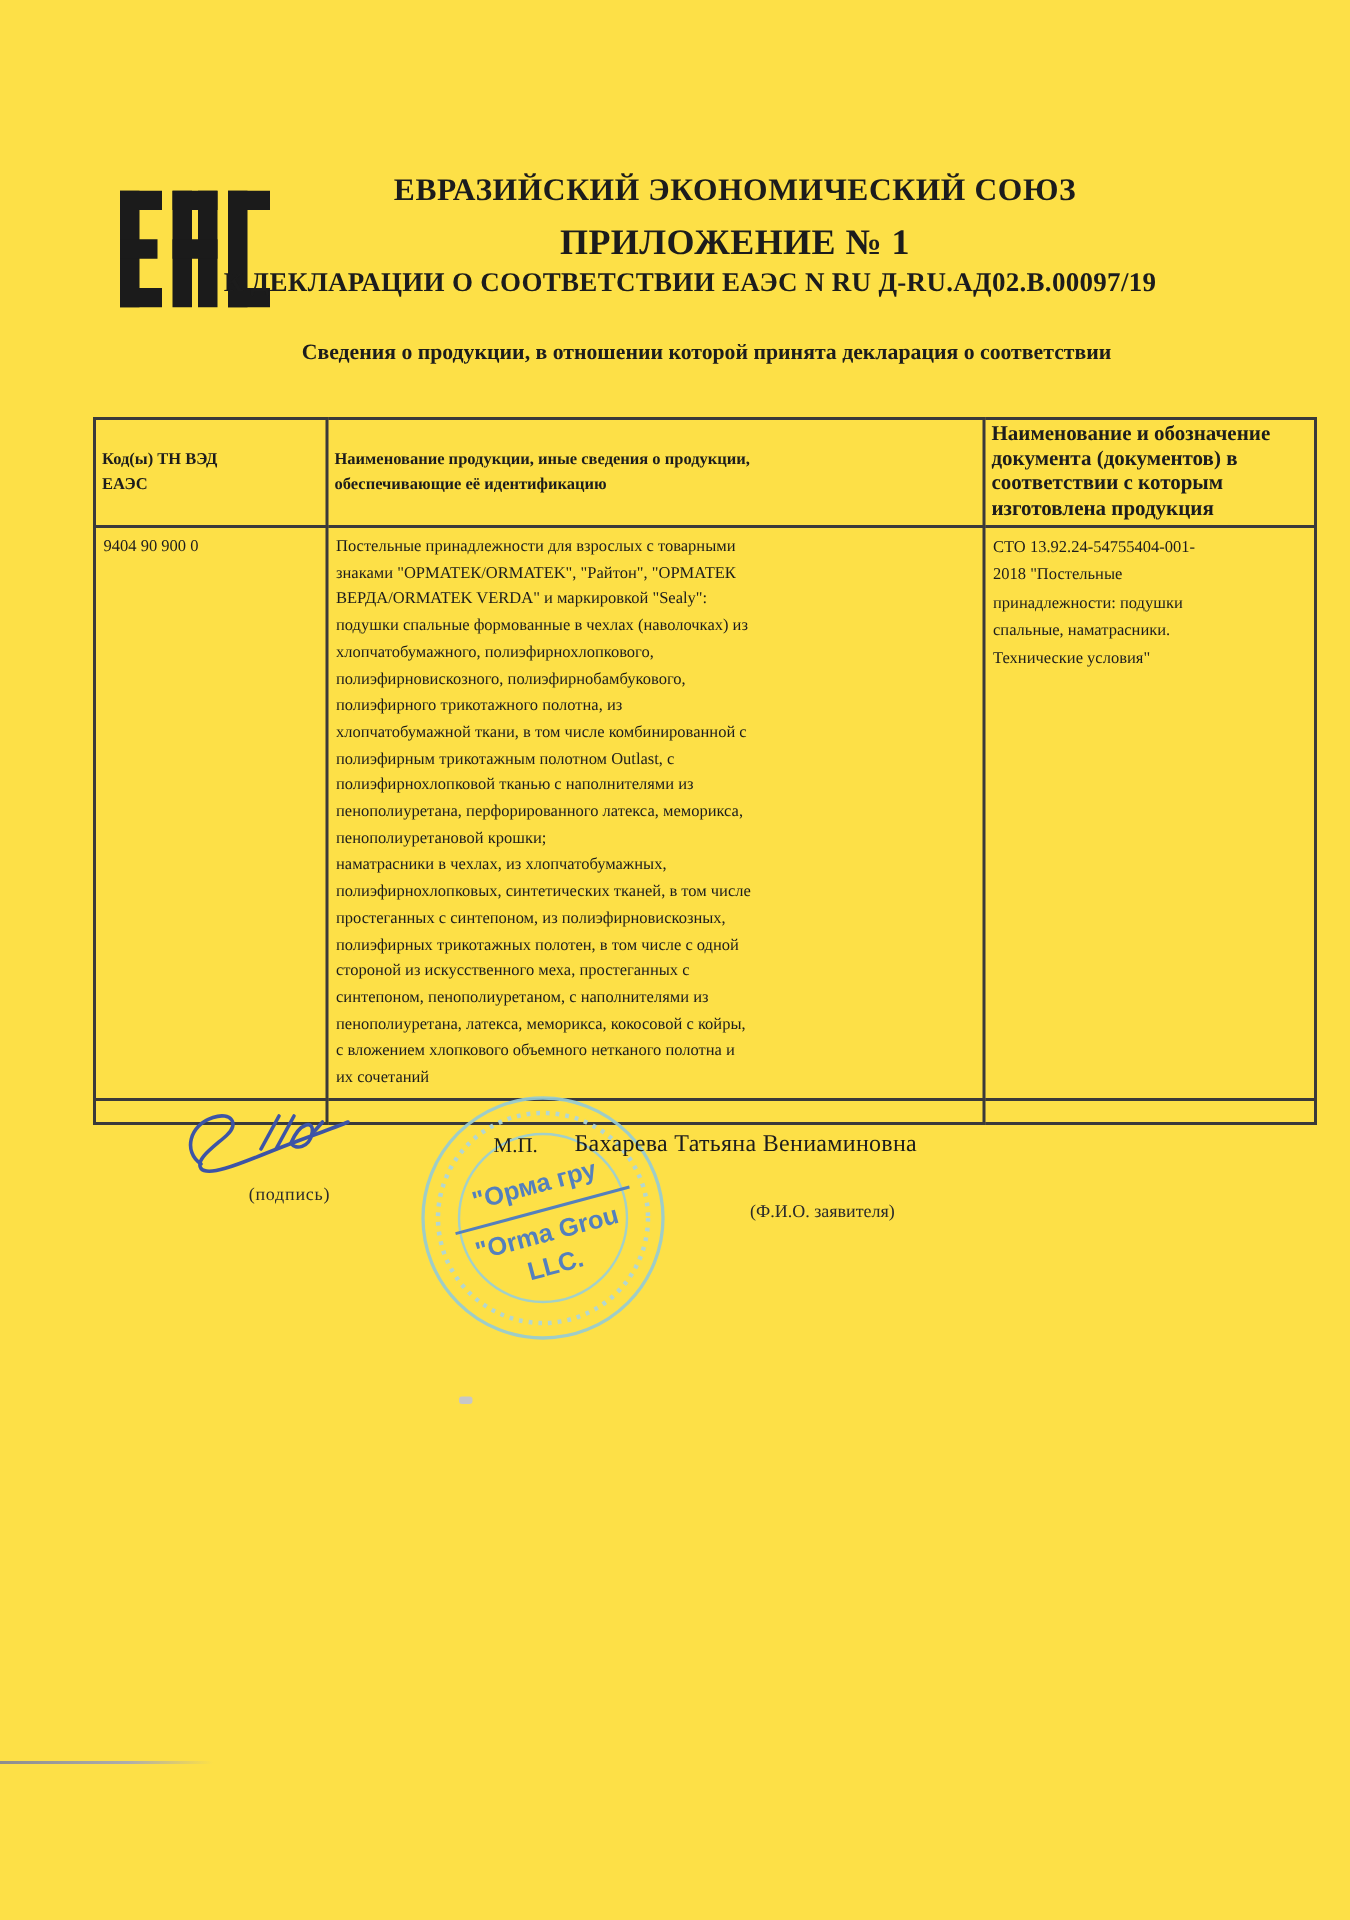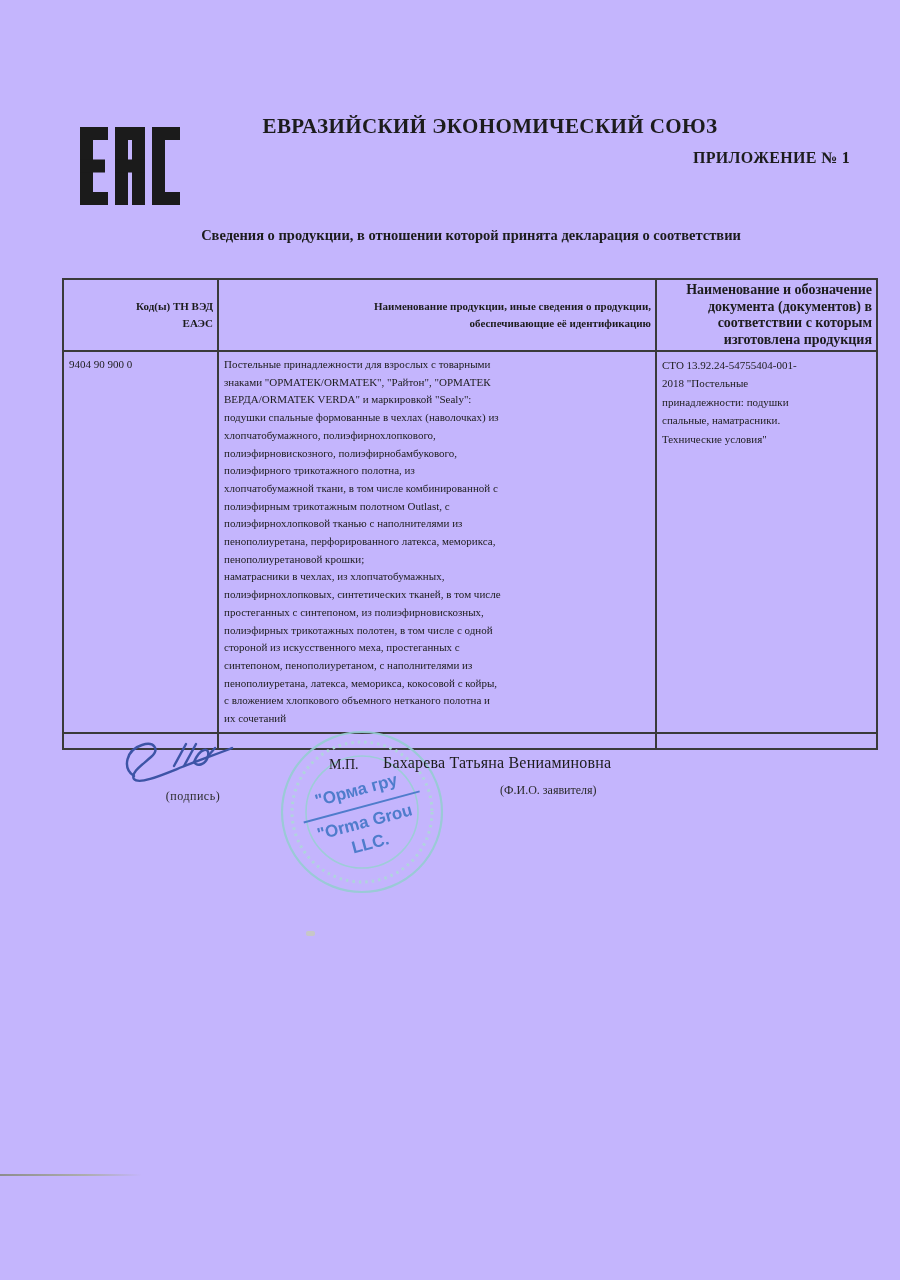--- a/index.html
+++ b/index.html
@@ -1,61 +1,61 @@
 <!DOCTYPE html>
 <html><head>
 <meta charset="utf-8">
 <style>
   html,body { margin:0; padding:0; background:#e8e8e8; }
   .page {
     position:relative; width:900px; height:1280px; margin:0 auto;
-    background:#c4b5fd; overflow:hidden;
+    background:#fde047; overflow:hidden;
     font-family:"Liberation Serif","DejaVu Serif",serif; color:#1c1c1c;
   }
   .abs { position:absolute; }
   .pre { white-space:pre-line; }
 
   
   .title-main   { left:130px; top:114px; width:720px; text-align:center;
                   font-size:21px; font-weight:bold; letter-spacing:.4px; }
-  .title-app    { left:130px; top:149px; width:720px; text-align:right;
-                  font-size:16px; font-weight:bold; letter-spacing:.3px; }
+  .title-app    { left:130px; top:149px; width:720px; text-align:center;
+                  font-size:24px; font-weight:bold; letter-spacing:.3px; }
   .title-decl   { left:40px;  top:178px; width:840px; text-align:center;
                   font-size:18px; font-weight:bold; letter-spacing:.2px; }
   .section-cap  { left:60px;  top:227px; width:822px; text-align:center;
                   font-size:14.5px; font-weight:bold; }
 
   
   .eac-logo { left:80px; top:127px; width:100px; height:78px; }
 
   
   table.products {
     position:absolute; left:62px; top:278px; width:784px;
     border-collapse:collapse; table-layout:fixed;
   }
   table.products td {
     border:2px solid #3a3a3a; vertical-align:top; padding:4px 5px;
     font-size:11px; line-height:17.7px;
   }
-  tr.hdr td { text-align:right; vertical-align:middle; font-weight:bold;
+  tr.hdr td { text-align:left; vertical-align:middle; font-weight:bold;
               height:62px; line-height:17px; padding:2px 4px; }
   tr.body td { height:362px;margin-top:19px; }
   tr.empty td { height:14px; padding:0; }
   td.c-code { width:145px; }
   td.c-name { width:428px; }
   td.c-doc  { width:211px; }
   tr.hdr td.c-doc { font-size:14px; line-height:16.5px; }
   tr.body td.c-doc { line-height:18.4px; }
 
   
   .sign-caption { left:148px; top:789px; width:90px; text-align:center;
                   font-size:12px; color:#2a2a2a; letter-spacing:.5px; }
   .mp-label     { left:329px; top:757px; font-size:14px; font-weight:normal; }
   .applicant    { left:383px; top:754px; font-size:16px; letter-spacing:.2px; }
-  .fio-caption  { left:500px; top:783px; font-size:12px; color:#2a2a2a; }
+  .fio-caption  { left:500px; top:800px; font-size:12px; color:#2a2a2a; }
   .signature    { left:118px; top:736px; }
   .stamp        { left:277px; top:727px; width:170px; height:170px; opacity:.92; }
   .stamp-text   { font-family:"Liberation Sans","DejaVu Sans",sans-serif;
                   font-weight:bold; }
 
   
   .artifact-line { left:0; top:1174px; width:142px; height:2px;
     background:linear-gradient(to right,#8d8d8d,#adadad 60%,rgba(200,200,200,0)); }
   .artifact-dot  { left:306px; top:931px; width:9px; height:5px;
     background:#c7c7c7; border-radius:2px; }
@@ -78,20 +78,21 @@
         <rect x="35" y="32.5" width="30" height="13"></rect>
         <rect x="72" y="0" width="13" height="78"></rect>
         <rect x="72" y="0" width="28" height="13"></rect>
         <rect x="72" y="65" width="28" height="13"></rect>
       </g>
     </svg>
   </div>
 
   <div class="abs title-main">ЕВРАЗИЙСКИЙ ЭКОНОМИЧЕСКИЙ СОЮЗ</div>
   <div class="abs title-app">ПРИЛОЖЕНИЕ № 1</div>
+  <div class="abs title-decl">К ДЕКЛАРАЦИИ О СООТВЕТСТВИИ ЕАЭС N RU Д-RU.АД02.В.00097/19</div>
   <div class="abs section-cap">Сведения о продукции, в отношении которой принята декларация о соответствии</div>
 
   <table class="products">
     <tbody>
         <tr class="hdr">
       <td class="c-code pre">Код(ы) ТН ВЭД
 ЕАЭС</td>
       <td class="c-name pre">Наименование продукции, иные сведения о продукции,
 обеспечивающие её идентификацию</td>
       <td class="c-doc pre">Наименование и обозначение

